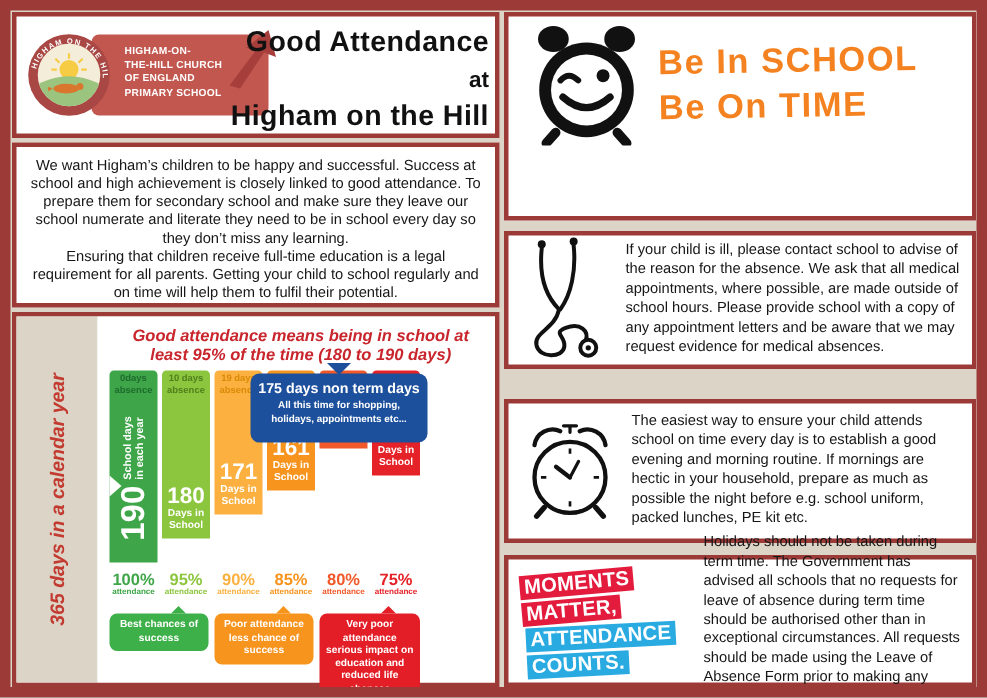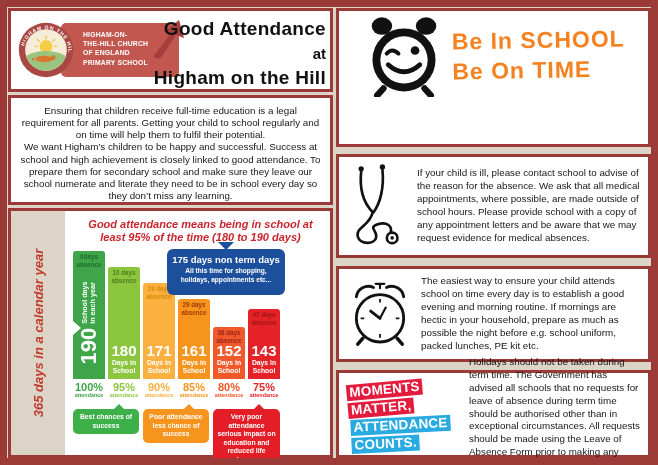--- a/index.html
+++ b/index.html
@@ -28,21 +28,21 @@
   .intro-text { font-size:9.8px; line-height:1.24; text-align:center; color:#161616; font-weight:500; }
 
   
   #box-chart { left:1px; top:201px; width:325px; height:250px; display:flex; }
   .side-strip { position:relative; width:54px; background:#DCD4C6; flex:none; }
   .side-label { position:absolute; left:50%; top:50%; transform:translate(-50%,-50%) rotate(-90deg);
                 white-space:nowrap; font-size:13px; font-weight:bold; font-style:italic; color:#C23A30; }
   .chart-area { position:relative; flex:1; background:#fff; padding:4px 0 0 6px; }
   .chart-title { text-align:center; font-size:11px; font-weight:bold; font-style:italic;
                  color:#C9252C; line-height:1.2; margin-top:3px; }
-  .bars { position:relative; height:132px; display:flex; align-items:flex-end; gap:3px; padding-left:2px; margin-top:3px; }
+  .bars { position:relative; height:132px; display:flex; gap:3px; padding-left:2px; margin-top:3px; }
   .bar { position:relative; width:32px; border-radius:3px 3px 0 0; flex:none; }
   .absence { font-size:6.3px; font-weight:bold; text-align:center; padding-top:2px; line-height:1.15; }
   .daysblk { position:absolute; bottom:4px; left:0; right:0; text-align:center; color:#fff; }
   .num { font-size:15px; font-weight:bold; line-height:1.05; }
   .unit { font-size:6.8px; font-weight:bold; line-height:1.2; }
   .rot190 { position:absolute; left:50%; bottom:56px; transform:translate(-50%,50%) rotate(-90deg);
             display:flex; align-items:center; gap:4px; white-space:nowrap; color:#fff; }
   .rot-num { font-size:22px; font-weight:bold; }
   .rot-lab { font-size:7.2px; font-weight:bold; line-height:1.15; text-align:left; }
   .notch { position:absolute; left:0; bottom:44px; width:0; height:0;
@@ -57,26 +57,26 @@
   .pct-cell { width:32px; text-align:center; flex:none; }
   .pct { font-size:11px; font-weight:bold; }
   .pct-word { font-size:5.4px; font-weight:bold; margin-top:-1px; }
   .callouts { position:relative; height:54px; margin-top:6px; }
   .co { position:absolute; top:5px; border-radius:5px; color:#fff; }
   .co-pt { position:absolute; top:-5px; left:41px; width:0; height:0;
            border-left:5px solid transparent; border-right:5px solid transparent; border-bottom:5px solid #000; }
   .co-text { font-size:6.8px; font-weight:bold; text-align:center; line-height:1.25; padding:4px 3px; }
 
   
-  #box-gate { left:329px; top:1px; width:315px; height:139px; padding:4px 21px; }
+  #box-gate { left:329px; top:1px; width:315px; height:139px; padding:4px 8px; }
   .gate-top { display:flex; align-items:center; gap:4px; }
   .crayon { color:#F58220; font-weight:bold; font-size:23px; line-height:1.3;
             letter-spacing:1px; transform:rotate(-1deg); white-space:nowrap; }
   .gate-text { font-size:9.8px; line-height:1.3; text-align:center; color:#161616; font-weight:500; margin-top:1px; }
-  #box-ill { left:329px; top:147px; width:315px; height:104px; padding:8px 8px; display:flex; align-items:center; gap:8px; }
+  #box-ill { left:329px; top:147px; width:315px; height:92px; padding:8px 8px; display:flex; align-items:center; gap:8px; }
   #box-routine { left:329px; top:259px; width:315px; height:96px; padding:8px 8px; display:flex; align-items:center; gap:8px; }
   #box-holiday { left:329px; top:363px; width:315px; height:88px; padding:6px 8px; display:flex; align-items:center; gap:4px; }
   .side-text { font-size:9.8px; line-height:1.32; color:#161616; font-weight:500; flex:1; }
   .badge { width:118px; flex:none; }
   .badge-top { transform:rotate(-5deg); }
   .badge-bot { transform:rotate(-3deg); margin-top:1px; margin-left:4px; }
   .bl { display:inline-block; color:#fff; font-weight:bold; font-size:13.5px; line-height:1.18;
         padding:0 3px; letter-spacing:.2px; }
   .bl.red { background:#E31B3D; }
   .bl.blue { background:#29ABE2; }
@@ -125,22 +125,22 @@
       </div>
     </div>
     <div class="title-block">
       <div class="title-l1">Good Attendance</div>
       <div class="title-l2">at</div>
       <div class="title-l3">Higham on the Hill</div>
     </div>
   </div>
 
   <div class="wbox" id="box-intro">
+    <div class="intro-text">We want Higham’s children to be happy and successful. Success at school and high achievement is closely linked to good attendance. To prepare them for secondary school and make sure they leave our school numerate and literate they need to be in school every day so they don’t miss any learning.</div>
     <div class="intro-text">Ensuring that children receive full-time education is a legal requirement for all parents. Getting your child to school regularly and on time will help them to fulfil their potential.</div>
-    <div class="intro-text">We want Higham’s children to be happy and successful. Success at school and high achievement is closely linked to good attendance. To prepare them for secondary school and make sure they leave our school numerate and literate they need to be in school every day so they don’t miss any learning.</div>
   </div>
 
   <div class="wbox" id="box-chart">
     <div class="side-strip">
       <div class="side-label">365 days in a calendar year</div>
     </div>
     <div class="chart-area">
       <div class="chart-title">
         <div>Good attendance means being in school at</div>
         <div>least 95% of the time (180 to 190 days)</div>

